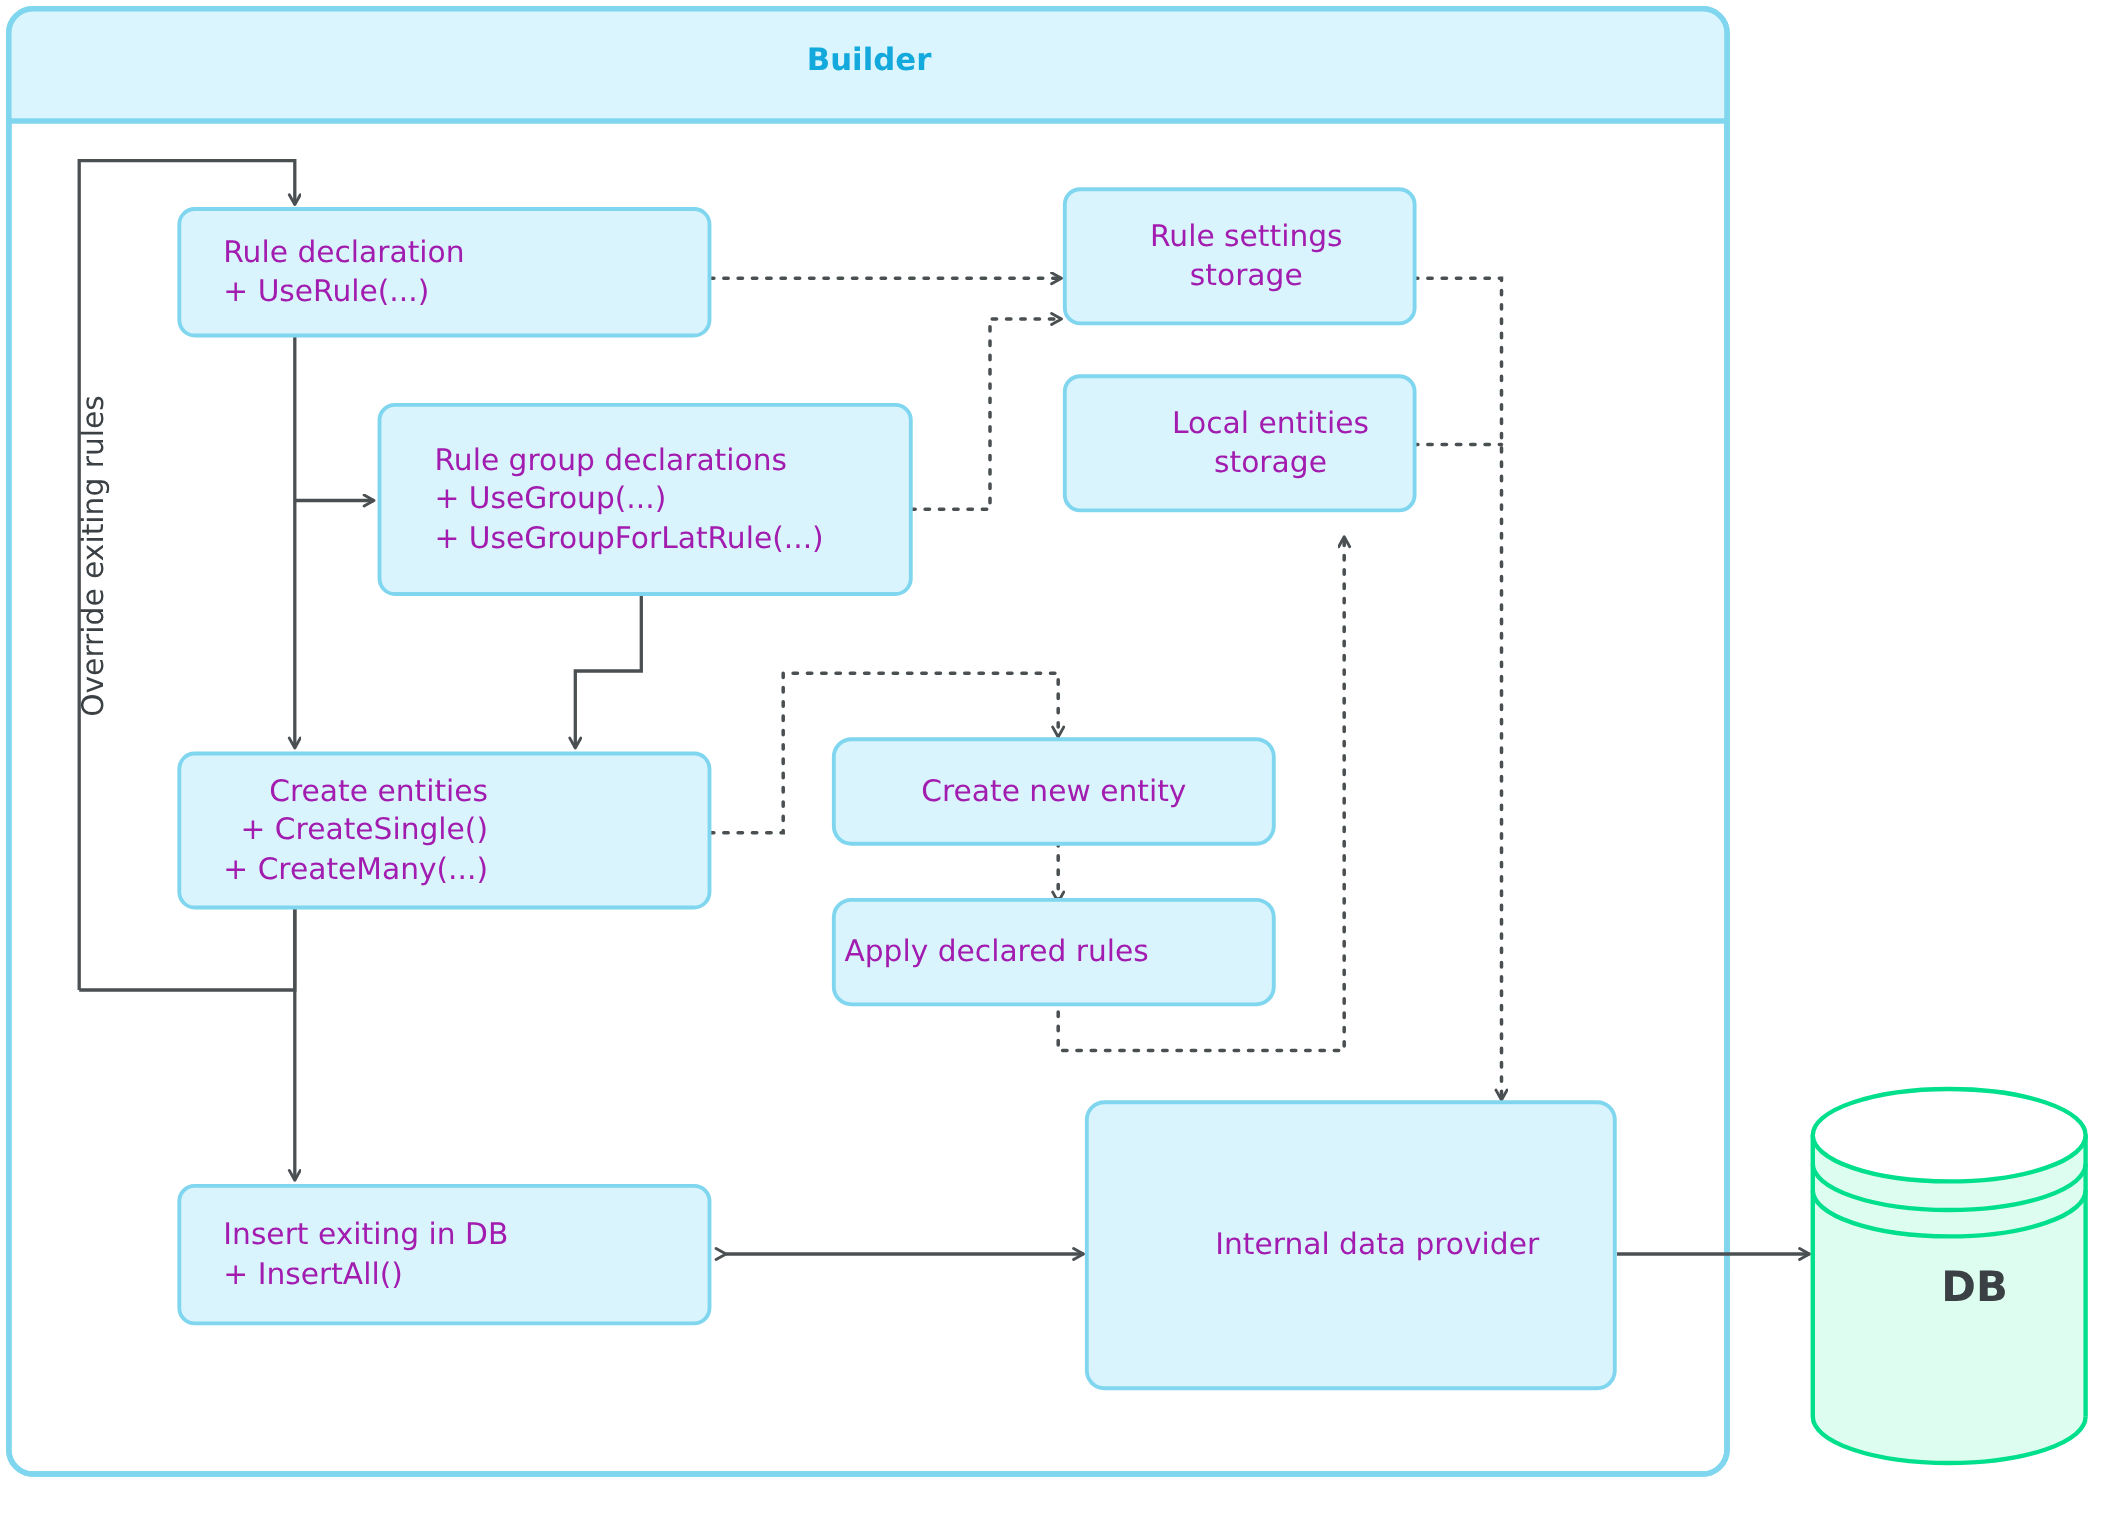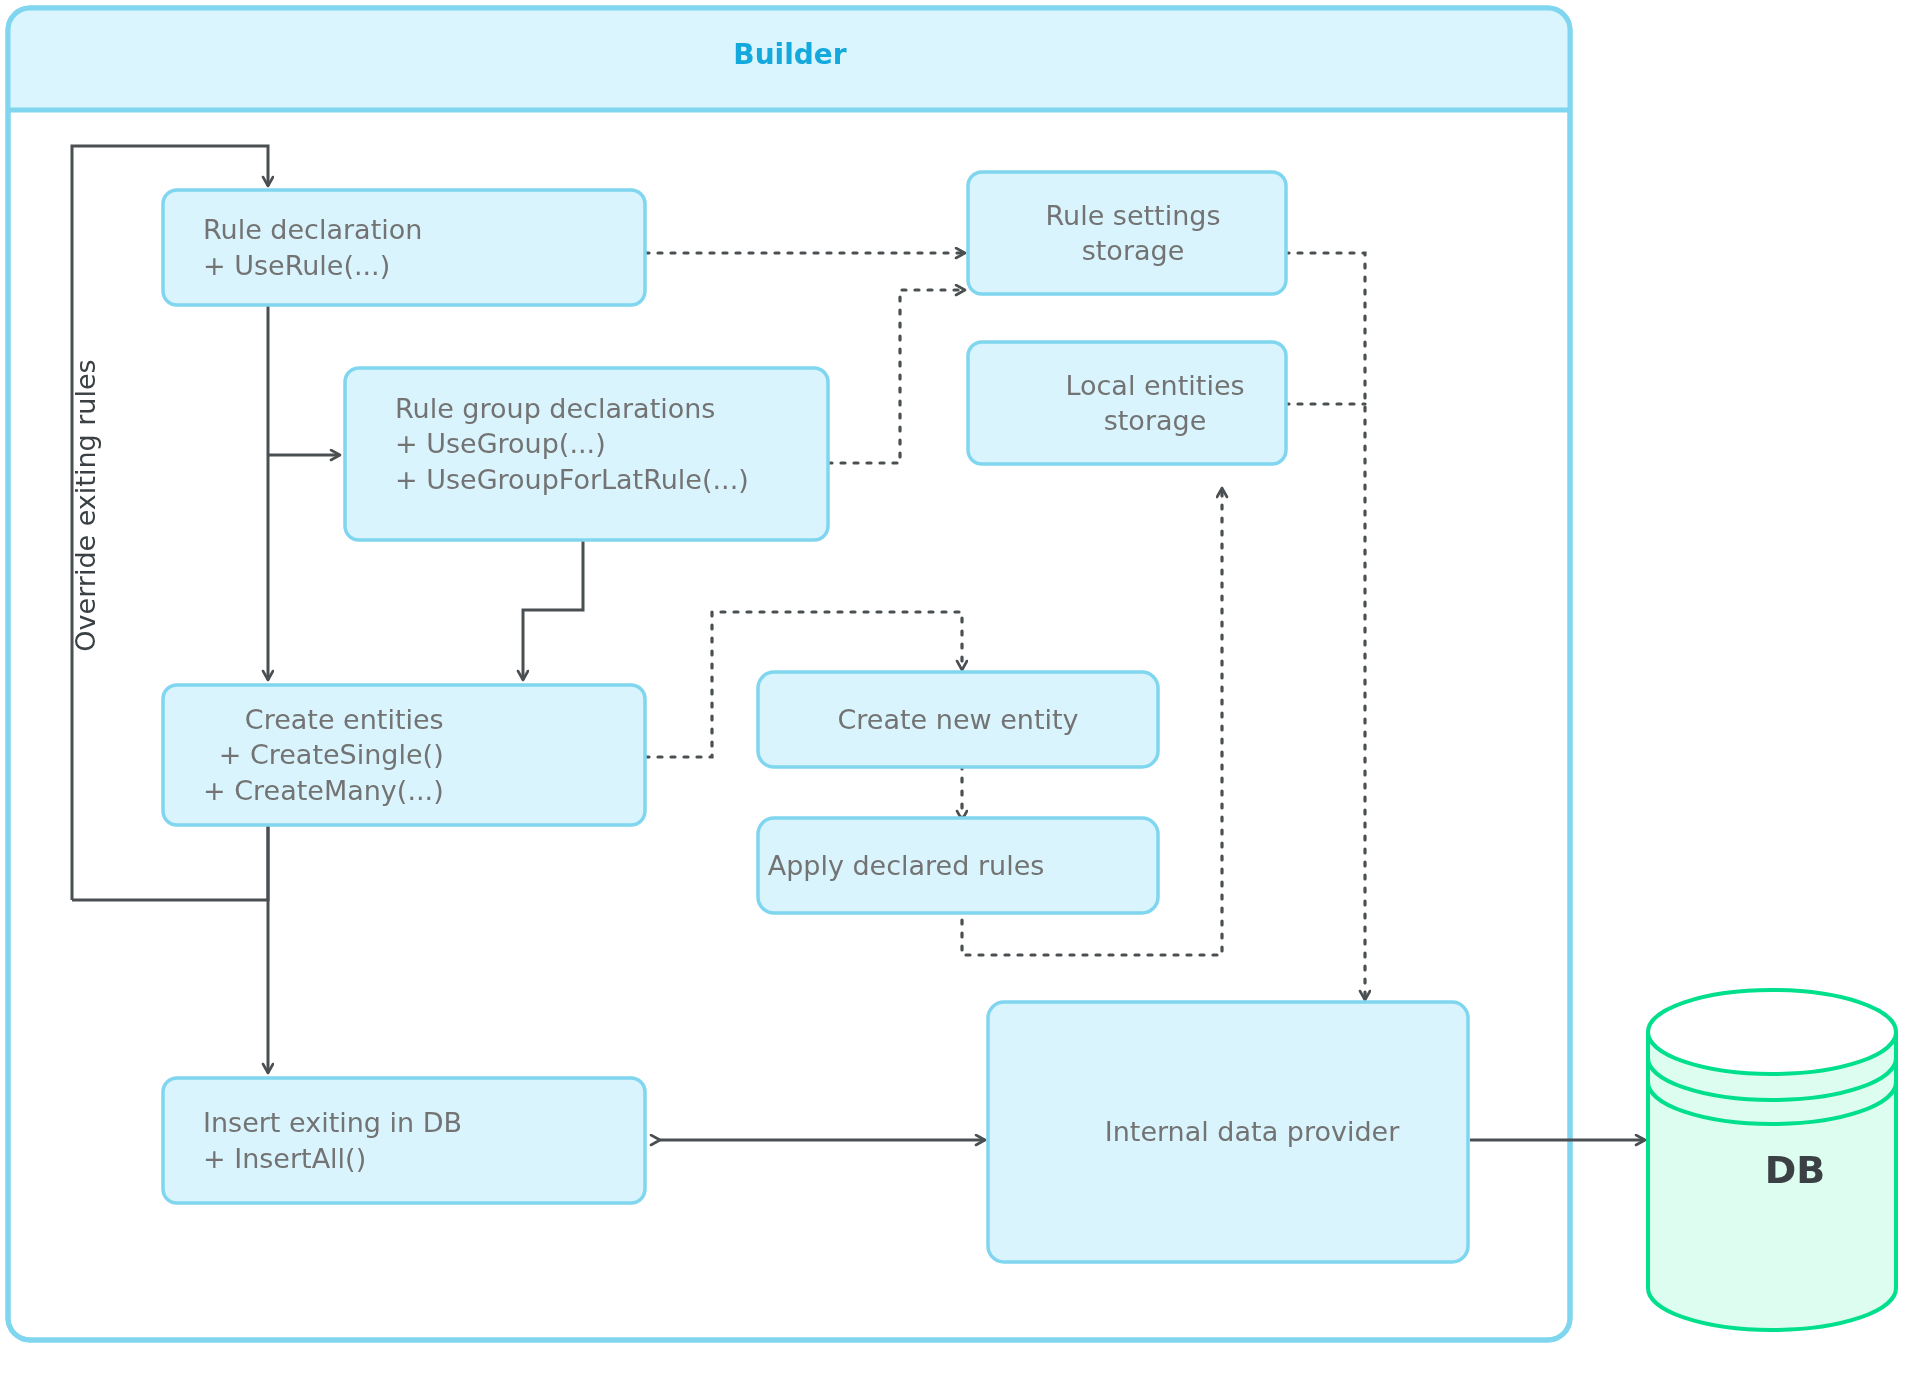--- a/index.html
+++ b/index.html
@@ -5,21 +5,21 @@
   html,body{margin:0;padding:0;background:#ffffff;}
   body{width:1920px;height:1376px;overflow:hidden;font-family:"DejaVu Sans","Liberation Sans",sans-serif;}
   #stage{position:relative;width:1920px;height:1376px;}
   svg{position:absolute;top:0;left:0;width:1920px;height:1376px;}
   .node-label{
     position:absolute;
     display:flex;
     align-items:center;
     justify-content:center;
     text-align:center;
-    color:#737373;
+    color:#a21caf;
     font-size:27px;
     line-height:1.30;
     white-space:pre;
     pointer-events:none;
   }
   .node-label.left{justify-content:flex-start;text-align:left;}
   #builder-title{
     position:absolute;
     left:0; top:38px; width:1580px;
     text-align:center;
@@ -128,21 +128,21 @@
     </g>
   </svg>
 
   <div id="builder-title">Builder</div>
 
   <div id="override-label">Override exiting rules</div>
 
   <div class="node-label left" style="left:203px;top:190px;width:440px;height:115px;">Rule declaration
 + UseRule(...)</div>
 
-  <div class="node-label left" style="left:395px;top:358px;width:430px;height:172px;">Rule group declarations
+  <div class="node-label left" style="left:395px;top:368px;width:430px;height:172px;">Rule group declarations
 + UseGroup(...)
 + UseGroupForLatRule(...)</div>
 
   <div class="node-label left" style="left:203px;top:685px;width:440px;height:140px;text-align:right;">Create entities
 + CreateSingle()
 + CreateMany(...)</div>
 
   <div class="node-label left" style="left:203px;top:1078px;width:440px;height:125px;">Insert exiting in DB
 + InsertAll()</div>
 

